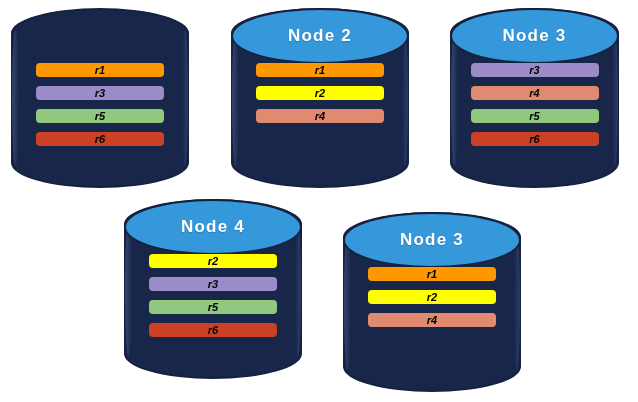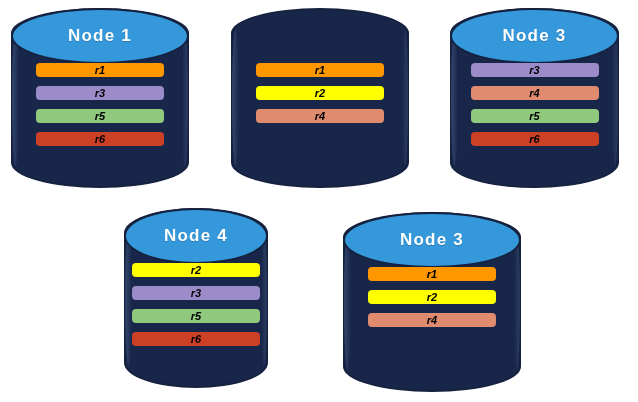--- a/index.html
+++ b/index.html
@@ -109,55 +109,55 @@
   }
 </style>
 </head>
 <body>
 
 <div id="diagram">
     <div class="node" style="left: 11px; top: 8px; width: 178px; height: 180px;">
       <div class="cyl-body" style="background: rgb(24, 38, 74); border-color: rgb(22, 33, 63);"></div>
       <div class="cyl-sheen"></div>
       <div class="cyl-sheen-r"></div>
-      <div class="cyl-top" style="background: rgb(52, 152, 219); border-color: rgb(22, 33, 63);">
-        <span class="node-label">Node 1</span>
-      </div>
       <div class="records">
         <div class="record" style="background: rgb(255, 152, 0); width: 128px;">r1</div>
         <div class="record" style="background: rgb(155, 139, 201); width: 128px;">r3</div>
         <div class="record" style="background: rgb(144, 201, 126); width: 128px;">r5</div>
         <div class="record" style="background: rgb(204, 65, 37); width: 128px;">r6</div>
       </div>
     </div>
     <div class="node" style="left: 231px; top: 8px; width: 178px; height: 180px;">
       <div class="cyl-body" style="background: rgb(24, 38, 74); border-color: rgb(22, 33, 63);"></div>
       <div class="cyl-sheen"></div>
       <div class="cyl-sheen-r"></div>
+      <div class="cyl-top" style="background: rgb(52, 152, 219); border-color: rgb(22, 33, 63);">
+        <span class="node-label">Node 2</span>
+      </div>
       <div class="records">
         <div class="record" style="background: rgb(255, 152, 0); width: 128px;">r1</div>
         <div class="record" style="background: rgb(255, 255, 0); width: 128px;">r2</div>
         <div class="record" style="background: rgb(224, 138, 112); width: 128px;">r4</div>
       </div>
     </div>
     <div class="node" style="left: 450px; top: 8px; width: 169px; height: 180px;">
       <div class="cyl-body" style="background: rgb(24, 38, 74); border-color: rgb(22, 33, 63);"></div>
       <div class="cyl-sheen"></div>
       <div class="cyl-sheen-r"></div>
       <div class="cyl-top" style="background: rgb(52, 152, 219); border-color: rgb(22, 33, 63);">
         <span class="node-label">Node 3</span>
       </div>
       <div class="records">
         <div class="record" style="background: rgb(155, 139, 201); width: 128px;">r3</div>
         <div class="record" style="background: rgb(224, 138, 112); width: 128px;">r4</div>
         <div class="record" style="background: rgb(144, 201, 126); width: 128px;">r5</div>
         <div class="record" style="background: rgb(204, 65, 37); width: 128px;">r6</div>
       </div>
     </div>
-    <div class="node" style="left: 124px; top: 208px; width: 144px; height: 180px;">
+    <div class="node" style="left: 124px; top: 199px; width: 178px; height: 180px;">
       <div class="cyl-body" style="background: rgb(24, 38, 74); border-color: rgb(22, 33, 63);"></div>
       <div class="cyl-sheen"></div>
       <div class="cyl-sheen-r"></div>
       <div class="cyl-top" style="background: rgb(52, 152, 219); border-color: rgb(22, 33, 63);">
         <span class="node-label">Node 4</span>
       </div>
       <div class="records">
         <div class="record" style="background: rgb(255, 255, 0); width: 128px;">r2</div>
         <div class="record" style="background: rgb(155, 139, 201); width: 128px;">r3</div>
         <div class="record" style="background: rgb(144, 201, 126); width: 128px;">r5</div>

